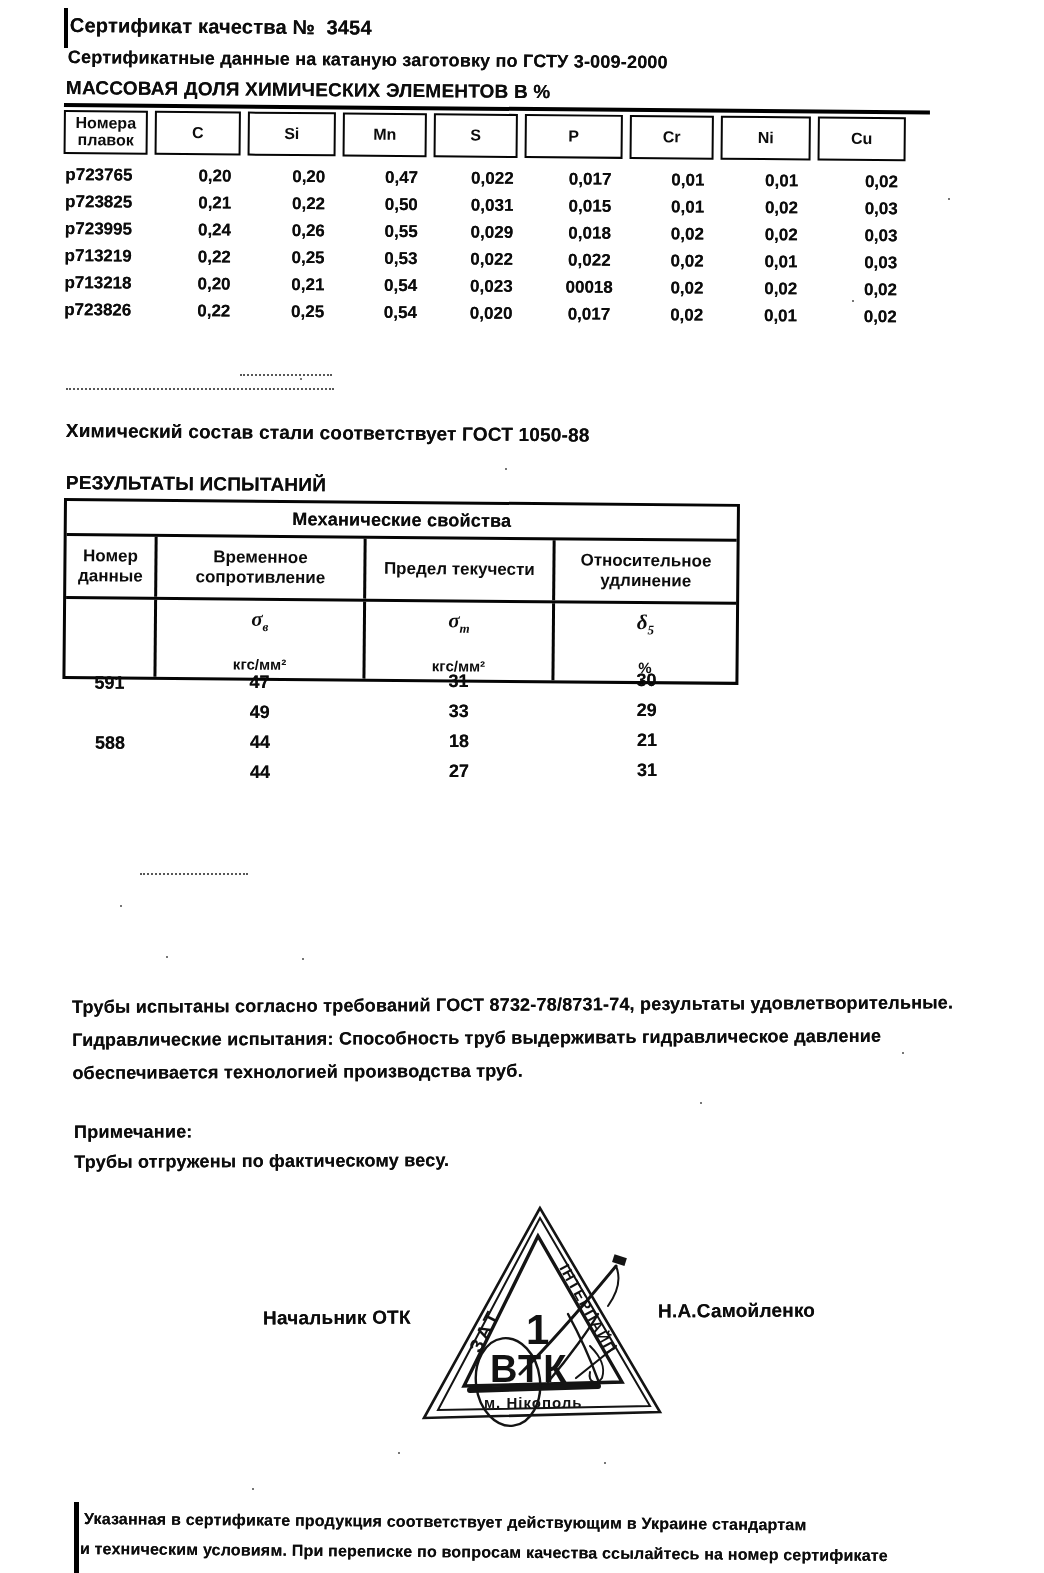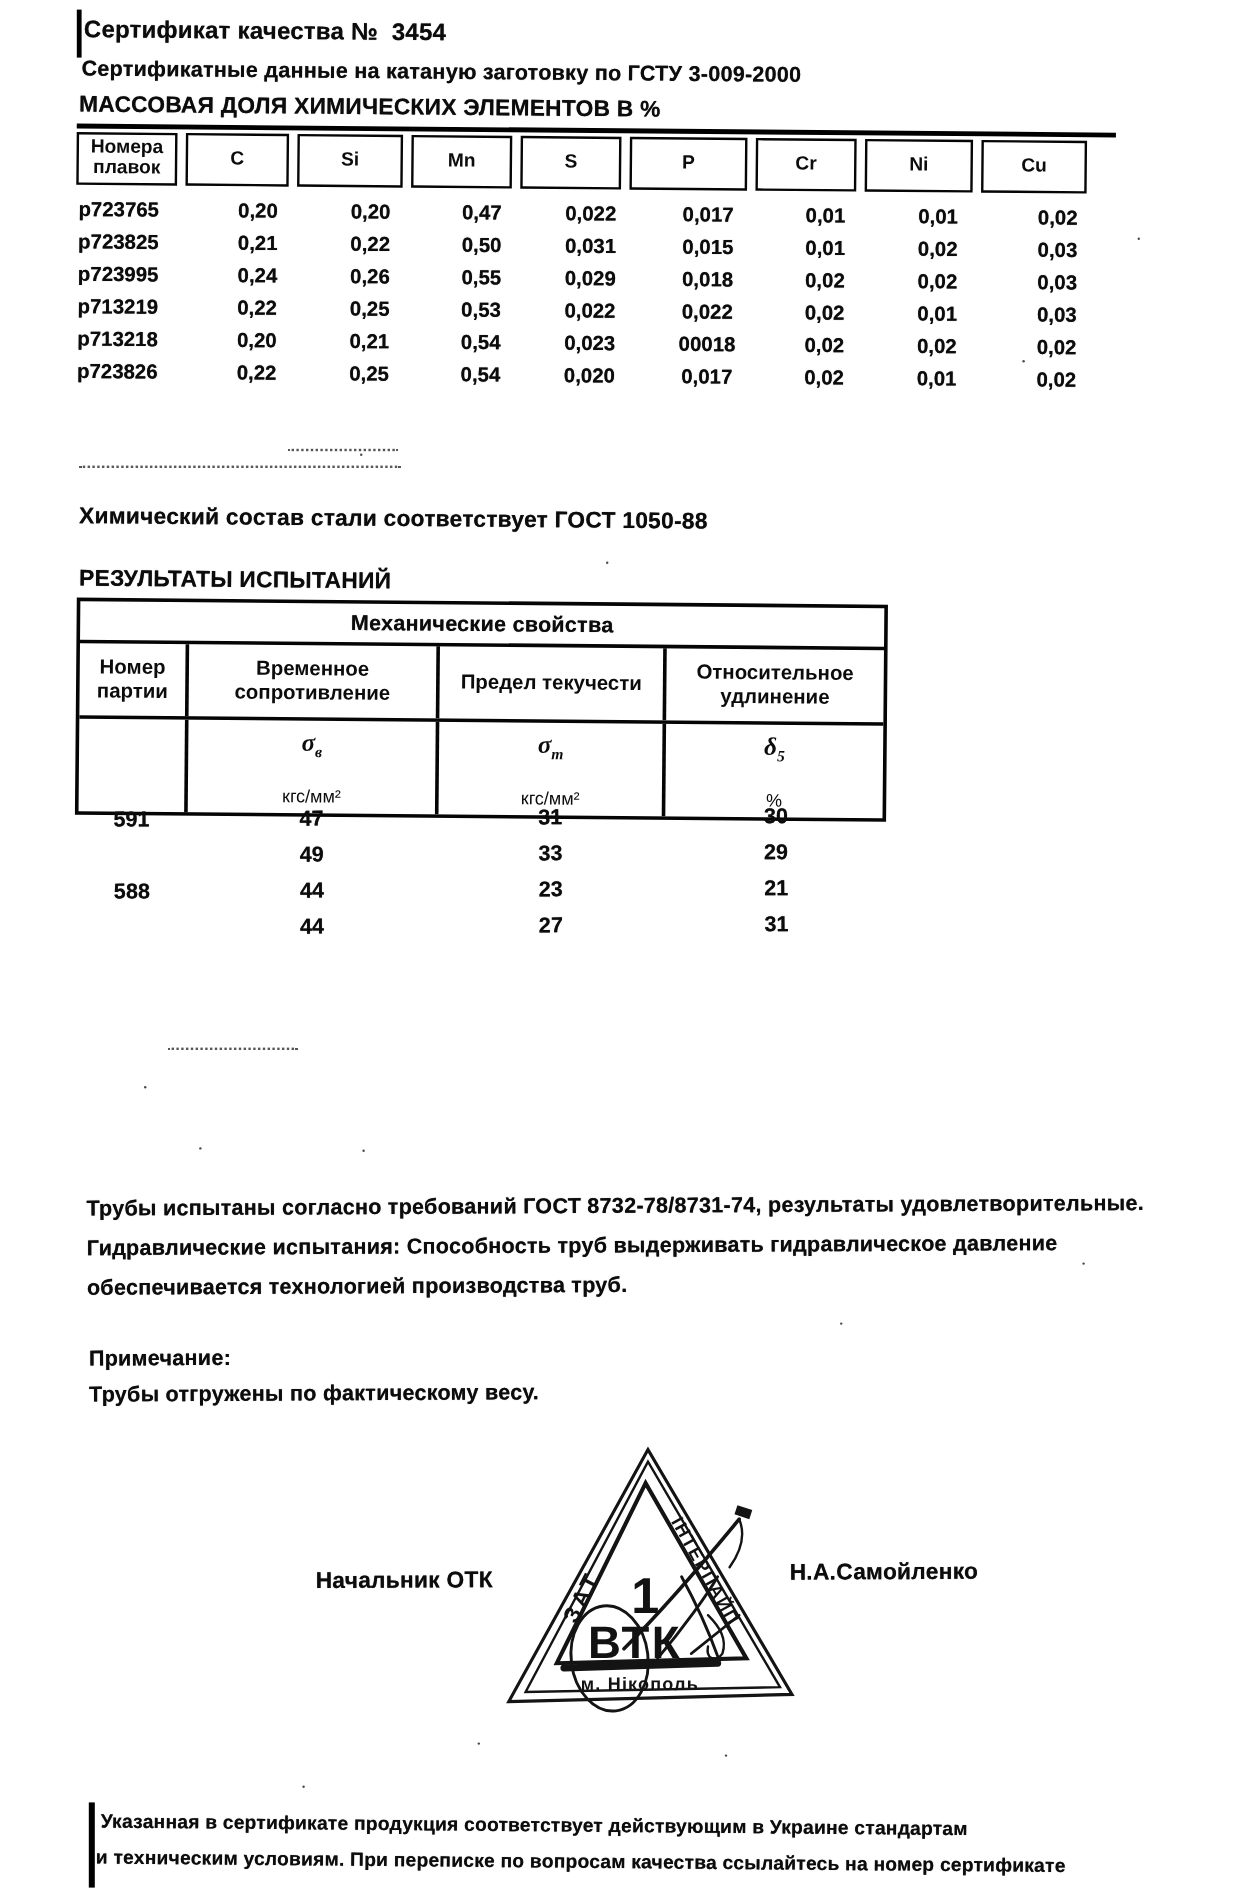--- a/index.html
+++ b/index.html
@@ -21,21 +21,21 @@
   .mech{width:676px;border:3px solid #050505;box-sizing:border-box;}
   .mech-span{height:32px;border-bottom:3px solid #050505;display:flex;align-items:center;justify-content:center;font-weight:700;font-size:18px;}
   .mrowh{display:flex;}
   .mcell{border-right:3px solid #050505;box-sizing:content-box;display:flex;flex-direction:column;align-items:center;justify-content:center;font-weight:700;font-size:17px;text-align:center;line-height:1.2;height:60px;}
   .mcell:last-child{border-right:none;}
   .mech-syms{display:flex;border-top:3px solid #050505;}
   .scell{border-right:3px solid #050505;display:flex;flex-direction:column;align-items:center;justify-content:space-between;height:66px;padding:6px 0 5px;box-sizing:content-box;}
   .scell:last-child{border-right:none;}
   .sym{font-family:"Liberation Serif",serif;font-style:italic;font-weight:700;font-size:21px;}
   .sym sub{font-size:13px;}
-  .unit{font-weight:400;font-size:15px;}
+  .unit{font-weight:700;font-size:15px;}
   .mdrow{display:flex;height:30px;align-items:center;}
   .mdcell{font-weight:700;font-size:18px;text-align:center;text-shadow:0 0 .6px rgba(0,0,0,.7);}
   
   .vbar{background:#000;}
   .dots{border-top:2px dotted #575757;height:0;}
   .speck{width:2px;height:2px;background:#4a4a4a;border-radius:50%;}
 </style>
 </head>
 <body>
 
@@ -128,21 +128,21 @@
 <div class="abs dots" style="left:240px;top:374px;width:92px;"></div>
 <div class="abs dots" style="left:66px;top:388px;width:268px;"></div>
 <div class="abs dots" style="left:140px;top:873px;width:108px;"></div>
 
 <div class="abs txt b tilt" style="left:66px;top:420px;font-size:19px;">Химический состав стали соответствует ГОСТ 1050-88</div>
 <div class="abs txt b tilt" style="left:66px;top:472px;font-size:19px;">РЕЗУЛЬТАТЫ ИСПЫТАНИЙ</div>
 
 <div class="abs mech tilt" style="left:64px;top:498px;">
   <div class="mech-span txt">Механические свойства</div>
   <div class="mrowh">
-    <div class="mcell" style="width:88px">Номер партии</div>
+    <div class="mcell" style="width:88px">Номер данные</div>
     <div class="mcell" style="width:206px">Временное сопротивление</div>
     <div class="mcell" style="width:186px">Предел текучести</div>
     <div class="mcell" style="width:181px">Относительное удлинение</div>
   </div>
   <div class="mech-syms">
     <div class="scell" style="width:88px"></div>
     <div class="scell" style="width:206px">
       <div class="sym"><span>σ</span><sub>в</sub></div>
       <div class="unit">кгс/мм²</div>
     </div>
@@ -166,21 +166,21 @@
   </div>
   <div class="mdrow">
     <div class="mdcell" style="width:91px"></div>
     <div class="mdcell" style="width:209px">49</div>
     <div class="mdcell" style="width:189px">33</div>
     <div class="mdcell" style="width:187px">29</div>
   </div>
   <div class="mdrow">
     <div class="mdcell" style="width:91px">588</div>
     <div class="mdcell" style="width:209px">44</div>
-    <div class="mdcell" style="width:189px">23</div>
+    <div class="mdcell" style="width:189px">18</div>
     <div class="mdcell" style="width:187px">21</div>
   </div>
   <div class="mdrow">
     <div class="mdcell" style="width:91px"></div>
     <div class="mdcell" style="width:209px">44</div>
     <div class="mdcell" style="width:189px">27</div>
     <div class="mdcell" style="width:187px">31</div>
   </div>
 </div>
 

